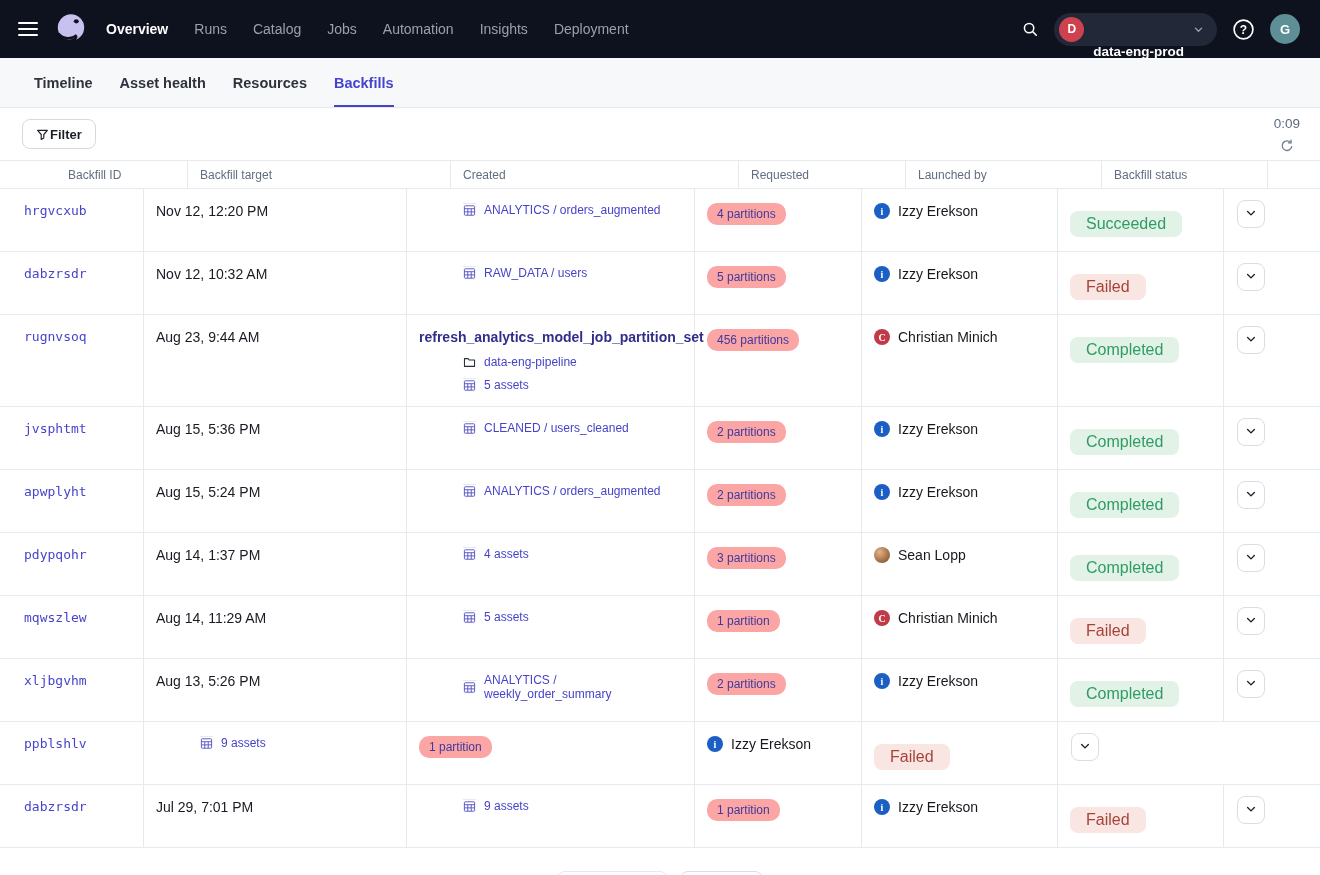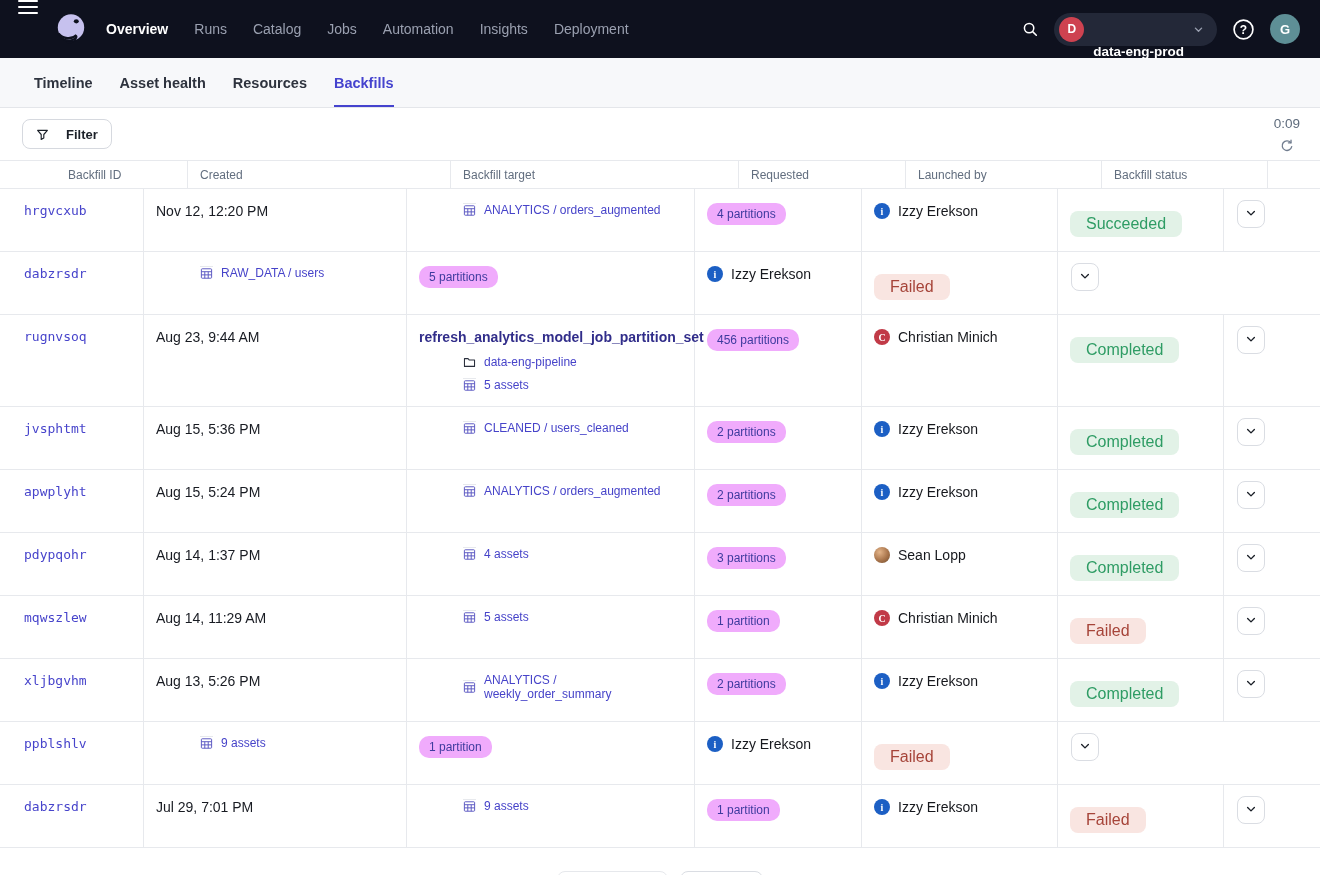--- a/index.html
+++ b/index.html
@@ -1,20 +1,20 @@
 <!DOCTYPE html>
 <html><head>
 <meta charset="utf-8">
 <style>
   * { box-sizing: border-box; margin: 0; padding: 0; }
   html,body { width:1320px; height:875px; }
   body { font-family:"Liberation Sans", sans-serif; background:#fff; overflow:hidden; }
 
   
-  .topnav { height:58px; background:#0E111E; display:flex; padding:0 20px 0 18px; }
+  .topnav { height:58px; background:#0E111E; display:flex; align-items:center; padding:0 20px 0 18px; }
   .hamburger { width:20px; display:flex; flex-direction:column; gap:4px; cursor:pointer; margin-right:16px; }
   .hamburger span { display:block; height:2px; background:#fff; border-radius:1px; }
   .logo { margin-right:18px; display:flex; align-items:center; }
   .nav-items { display:flex; align-items:center; gap:26px; }
   .nav-item { font-size:14px; color:#9AA0B0; cursor:pointer; }
   .nav-item.active { color:#fff; font-weight:700; }
   .topnav-right { margin-left:auto; display:flex; align-items:center; gap:15px; }
   .icon-btn { background:none; border:none; cursor:pointer; display:flex; align-items:center; }
   .deploy-pill { display:flex; align-items:center; gap:9px; background:#232838; border:none; border-radius:17px; height:33px; padding:4px 13px 4px 5px; cursor:pointer; }
   .deploy-initial { width:25px; height:25px; border-radius:50%; background:#CE4250; color:#fff; font-size:12px; font-weight:700; display:flex; align-items:center; justify-content:center; }
@@ -22,21 +22,21 @@
   .deploy-caret { color:#9AA0B0; display:flex; }
   .user-avatar { width:30px; height:30px; border-radius:50%; background:#5E8F96; color:#fff; font-size:13px; font-weight:600; display:flex; align-items:center; justify-content:center; cursor:pointer; border:none; }
 
   
   .tabbar { height:50px; background:#F7F8FA; border-bottom:1px solid #E4E6EA; display:flex; align-items:stretch; padding:0 34px; gap:27px; }
   .tab { display:flex; align-items:center; font-size:14.5px; font-weight:600; color:#2E333E; cursor:pointer; border-bottom:2px solid transparent; padding-top:2px; }
   .tab.active { color:#4543CE; border-bottom-color:#4543CE; }
 
   
   .toolbar { height:52px; display:flex; align-items:center; padding:0 20px 0 22px; background:#fff; }
-  .filter-btn { display:flex; align-items:center; gap:17px; height:30px; padding:0 13px; border:1px solid #D6D9DF; border-radius:8px; background:#fff; font-size:13px; font-weight:600; color:#1B2028; cursor:pointer; font-family:inherit; }
+  .filter-btn { display:flex; align-items:center; gap:1px; height:30px; padding:0 13px; border:1px solid #D6D9DF; border-radius:8px; background:#fff; font-size:13px; font-weight:600; color:#1B2028; cursor:pointer; font-family:inherit; }
   .toolbar-right { margin-left:auto; display:flex; align-items:center; gap:8px; color:#5E6B7C; font-size:13.5px;flex-direction:column; }
   .refresh-icon { color:#707C8E; display:flex; cursor:pointer; }
 
   
   .grid-cols { display:grid; grid-template-columns:144px 263px 288px 167px 196px 166px 1fr; }
   .table { border-top:1px solid #E7E9ED; }
   .thead { border-bottom:1px solid #E7E9ED; height:28px;padding-left:44px; }
   .th { font-size:12px; color:#626E7F; display:flex; align-items:center; padding:0 12px; border-right:1px solid #E7E9ED; }
   .th:first-child { padding-left:24px; }
   .th:last-child { border-right:none; }
@@ -44,21 +44,21 @@
   .cell { padding:14px 12px; border-right:1px solid #E7E9ED; font-size:14px; color:#181B22; }
   .cell:last-child { border-right:none; }
   .cell-id { padding-left:24px; font-family:"DejaVu Sans Mono", monospace; font-size:13px; }
   .cell-id a, .id-link { color:#4744CB; text-decoration:none; cursor:pointer; }
   .target-title { font-size:14px; font-weight:700; color:#312D8A; cursor:pointer; margin-bottom:10px; }
   .target-line { display:flex; align-items:center; gap:8px; font-size:12px;padding-left:44px; }
   .target-line + .target-line { margin-top:9px; }
   .target-line .t-icon { color:#5B58C2; display:flex; }
   .target-line .t-icon.folder { color:#2A2F3C; }
   .target-link { color:#4643C9; cursor:pointer; }
-  .badge { display:inline-block; padding:4px 10px; border-radius:10px; background:#f0abfc; color:#3E3B9E; font-size:12px; white-space:nowrap; }
+  .badge { display:inline-block; padding:4px 10px; border-radius:10px; background:#fca5a5; color:#3E3B9E; font-size:12px; white-space:nowrap; }
   .status-badge { display:inline-block; padding:4px 16px; border-radius:8px; font-size:16px;margin-top:8px; }
   .status-success { background:#E2F2E7; color:#2E9C64; }
   .status-fail { background:#F9E5E1; color:#A64439; }
   .user { display:flex; align-items:center; gap:8px; font-size:14px; color:#16181D; }
   .avatar-dot { width:16px; height:16px; border-radius:50%; color:#fff; font-size:10px; font-weight:700; display:flex; align-items:center; justify-content:center; flex:0 0 16px; font-family:"Liberation Serif", serif; }
   .avatar-photo { background:radial-gradient(circle at 35% 32%, #E3B489 0%, #A9754C 55%, #6E4A2C 100%); }
   .chevron-btn { width:28px; height:28px; border:1px solid #DADDE3; border-radius:8px; background:#fff; display:flex; align-items:center; justify-content:center; color:#1B2028; cursor:pointer; }
   .cell-actions { padding:11px 12px 11px 13px; }
 
   
@@ -140,22 +140,22 @@
           <path d="M13.4 8.8A5.5 5.5 0 1 1 12.2 4"></path>
           <path d="M12.6 1.4v3h-3"></path>
         </svg>
     </span>
   </div>
 </div>
 
 <div class="table">
   <div class="thead grid-cols">
       <div class="th">Backfill ID</div>
+      <div class="th">Backfill target</div>
       <div class="th">Created</div>
-      <div class="th">Backfill target</div>
       <div class="th">Requested</div>
       <div class="th">Launched by</div>
       <div class="th">Backfill status</div>
       <div class="th"></div>
     </div>
   <div id="rows">
       <div class="row grid-cols">
         <div class="cell cell-id"><span class="id-link">hrgvcxub</span></div>
         <div class="cell">Nov 12, 12:20 PM</div>
         <div class="cell">
@@ -183,20 +183,21 @@
         <div class="cell cell-actions">
           <button class="chevron-btn">
             <span><svg width="12" height="12" viewBox="0 0 16 16" fill="none" stroke="currentColor" stroke-width="1.8" stroke-linecap="round" stroke-linejoin="round">
                 <path d="M3.5 6l4.5 4.5L12.5 6"></path>
               </svg></span>
           </button>
         </div>
       </div>
       <div class="row grid-cols">
         <div class="cell cell-id"><span class="id-link">dabzrsdr</span></div>
+        <div class="cell">Nov 12, 10:32 AM</div>
         <div class="cell">
           <div class="target-line">
             <span class="t-icon table">
               <svg width="13" height="13" viewBox="0 0 16 16" fill="none" stroke="currentColor" stroke-width="1.2">
                 <rect x="1.7" y="2.2" width="12.6" height="11.6" rx="1"></rect>
                 <line x1="1.7" y1="5.8" x2="14.3" y2="5.8"></line>
                 <line x1="1.7" y1="9.7" x2="14.3" y2="9.7"></line>
                 <line x1="5.9" y1="5.8" x2="5.9" y2="13.8"></line>
                 <line x1="10.1" y1="5.8" x2="10.1" y2="13.8"></line>
               </svg>

